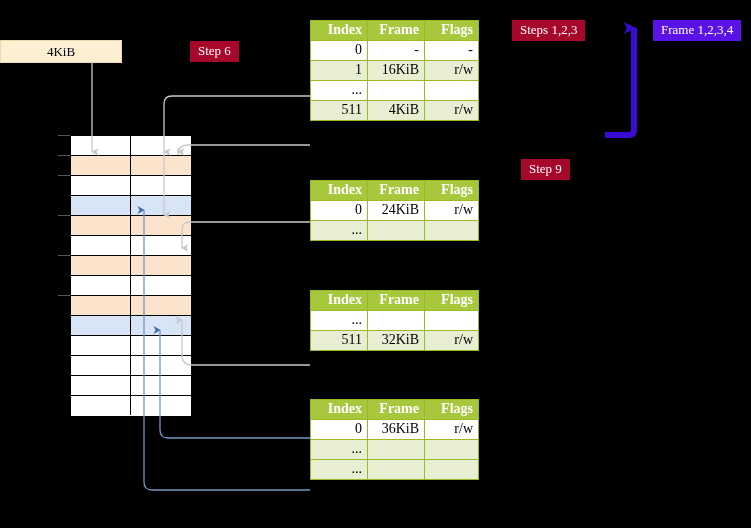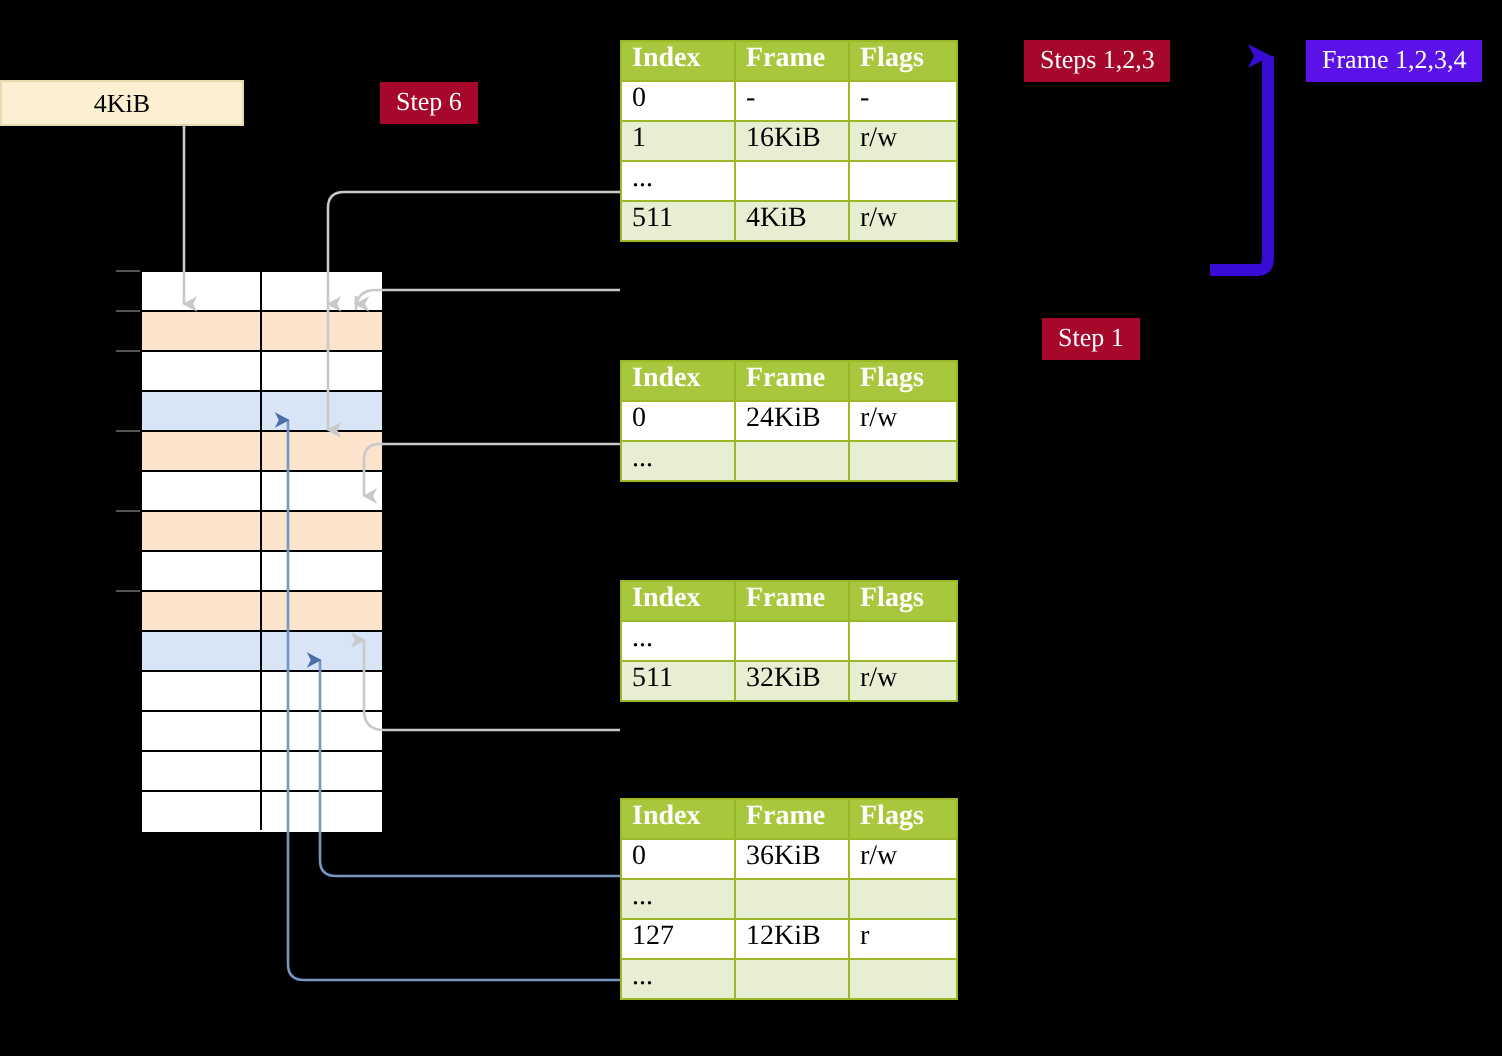--- a/index.html
+++ b/index.html
@@ -71,21 +71,21 @@
     position: absolute;
     border-collapse: collapse;
     border-spacing: 0;
     font-size: 14px;
     background: #ffffff;
     border: 1px solid #9ab828;
   }
   .ptable th, .ptable td {
     border: 1px solid #9ab828;
     padding: 1px 5px 2px 5px;
-    text-align: left;
+    text-align: right;
     height: 20px;
     box-sizing: border-box;
     color: #000000;
     font-weight: normal;
     vertical-align: middle;
     margin-left: 24px;
   }
   .ptable th {
     background: #a7c73c;
     color: #ffffff;
@@ -130,21 +130,21 @@
       <div class="memrow" style="top: 200px; height: 20px; width: 120px; background: rgb(255, 255, 255);"></div>
       <div class="memrow" style="top: 220px; height: 20px; width: 120px; background: rgb(255, 255, 255);"></div>
       <div class="memrow" style="top: 240px; height: 20px; width: 120px; background: rgb(255, 255, 255);"></div>
       <div class="memrow" style="top: 260px; height: 20px; width: 120px; background: rgb(255, 255, 255);"></div>
     </div>
 
   <div id="badges">
       <div class="badge" style="left: 190px; top: 41px; background: rgb(168, 7, 44);">Step 6</div>
       <div class="badge" style="left: 512px; top: 20px; background: rgb(168, 7, 44);">Steps 1,2,3</div>
       <div class="badge" style="left: 653px; top: 20px; background: rgb(91, 18, 232);">Frame 1,2,3,4</div>
-      <div class="badge" style="left: 521px; top: 159px; background: rgb(168, 7, 44);">Step 1</div>
+      <div class="badge" style="left: 521px; top: 159px; background: rgb(168, 7, 44);">Step 9</div>
     </div>
 
   <div id="tables">
       <table class="ptable" style="left: 310px; top: 20px;">
         <thead>
           <tr>
             <th class="col-index">Index</th>
             <th class="col-frame">Frame</th>
             <th class="col-flags">Flags</th>
           </tr>
@@ -225,25 +225,20 @@
         <tbody>
           <tr class="plain">
             <td class="col-index">0</td>
             <td class="col-frame">36KiB</td>
             <td class="col-flags">r/w</td>
           </tr>
           <tr class="alt">
             <td class="col-index">...</td>
             <td class="col-frame"></td>
             <td class="col-flags"></td>
-          </tr>
-          <tr class="plain">
-            <td class="col-index">127</td>
-            <td class="col-frame">12KiB</td>
-            <td class="col-flags">r</td>
           </tr>
           <tr class="alt">
             <td class="col-index">...</td>
             <td class="col-frame"></td>
             <td class="col-flags"></td>
           </tr>
         </tbody>
       </table>
     </div>
 

